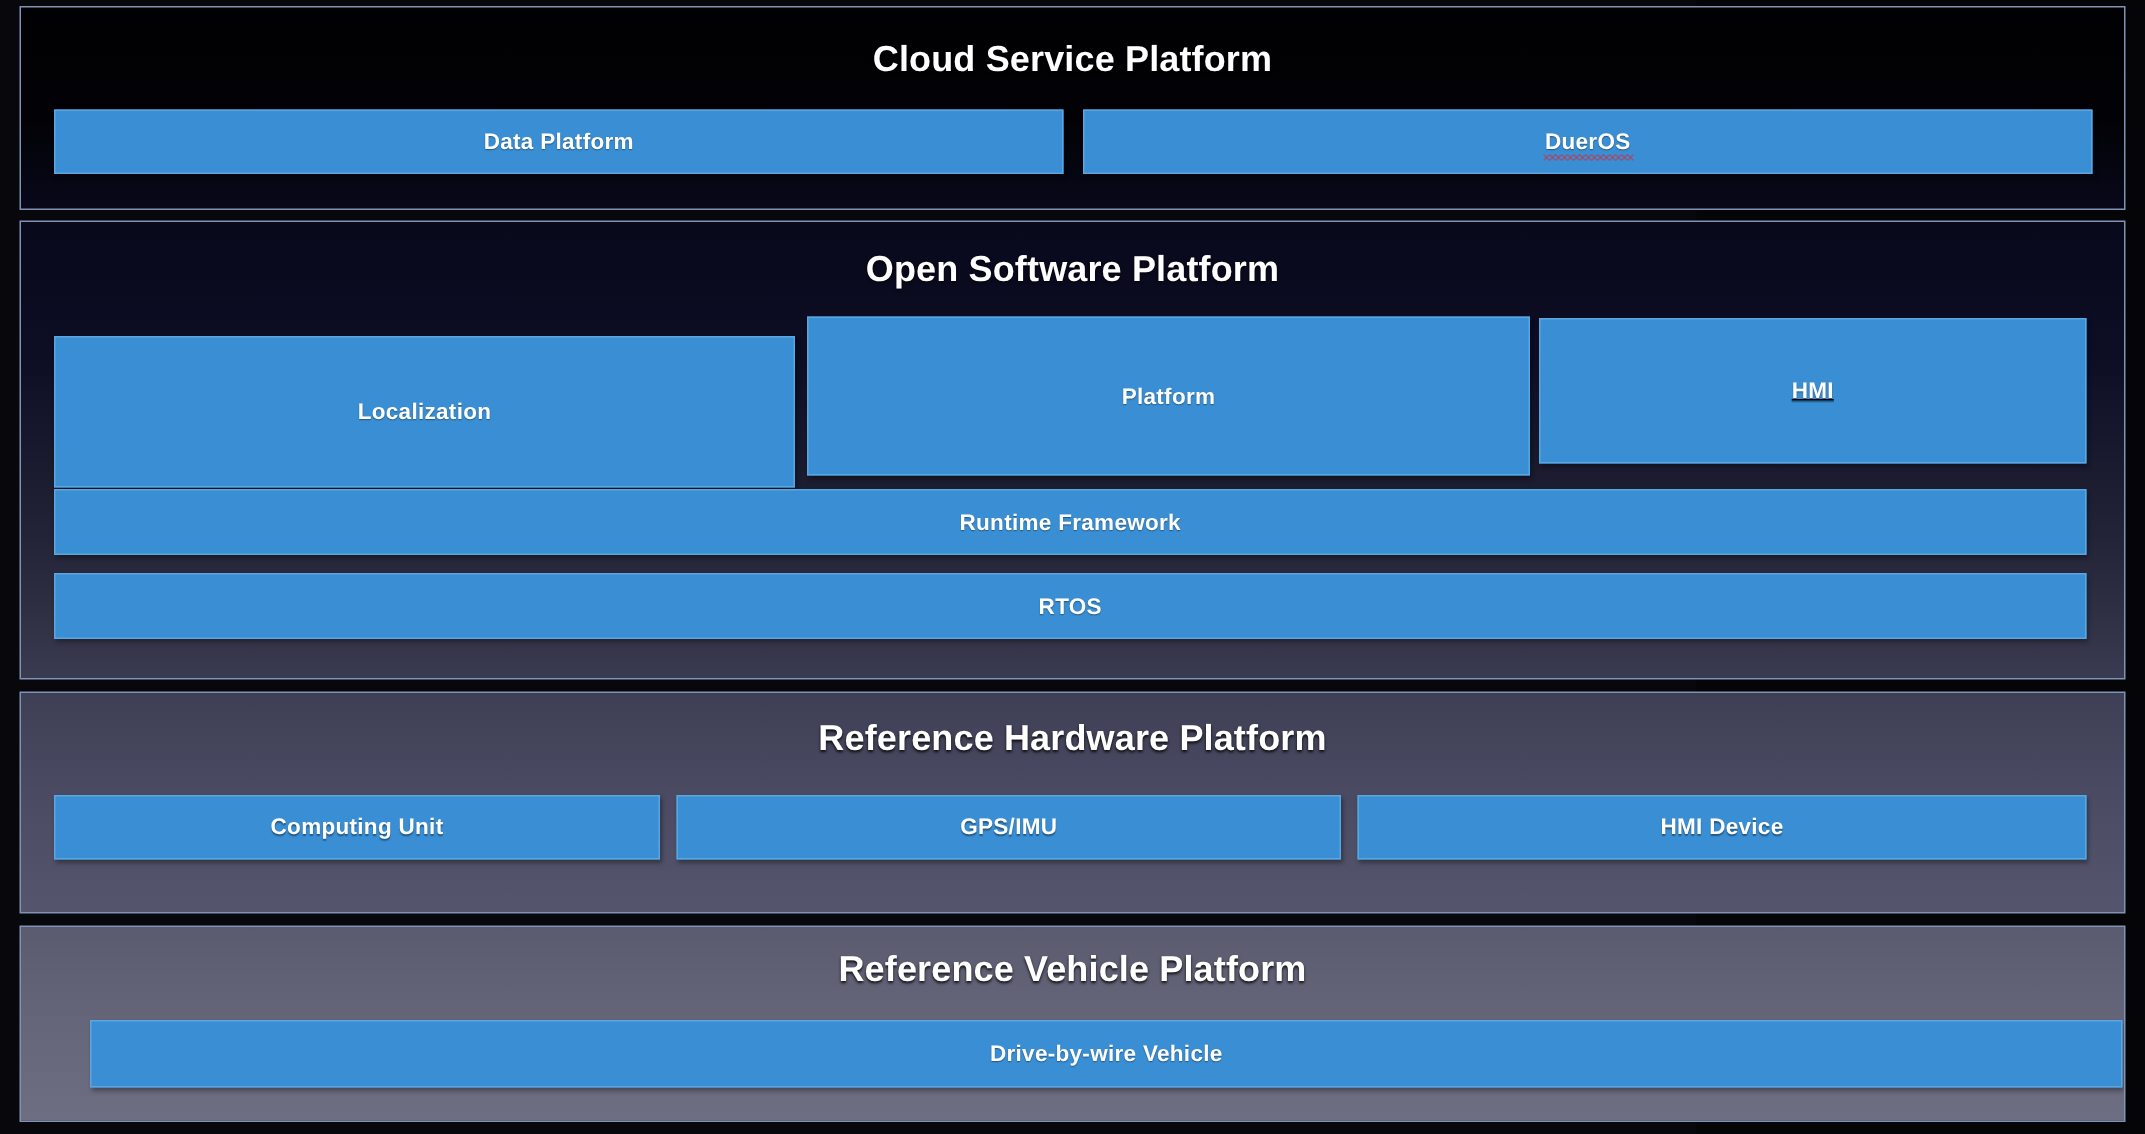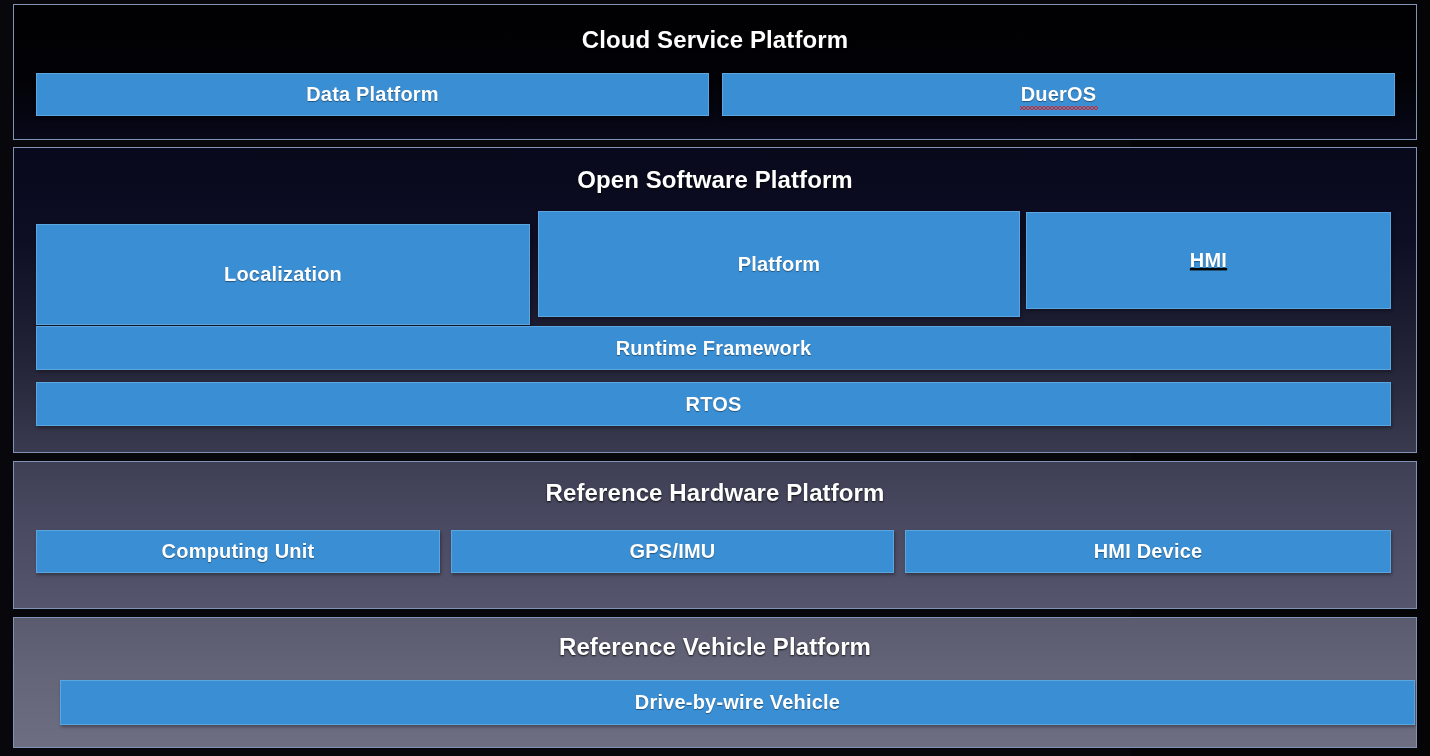--- a/index.html
+++ b/index.html
@@ -48,21 +48,21 @@
     background: #3a8fd4;
     border: 1px solid #5ba5e0;
     display: flex;
     align-items: center;
     justify-content: center;
     box-shadow: 1px 2px 3px rgba(0,0,0,0.35);
   }
 
   .box-label {
     color: #ffffff;
-    font-size: 20px;
+    font-size: 15px;
     font-weight: bold;
     text-align: center;
     letter-spacing: 0.2px;
     text-shadow: 0 1px 1px rgba(0,0,0,0.4);
     white-space: nowrap;
     position: relative;
   }
 
   
   .misspelled {

